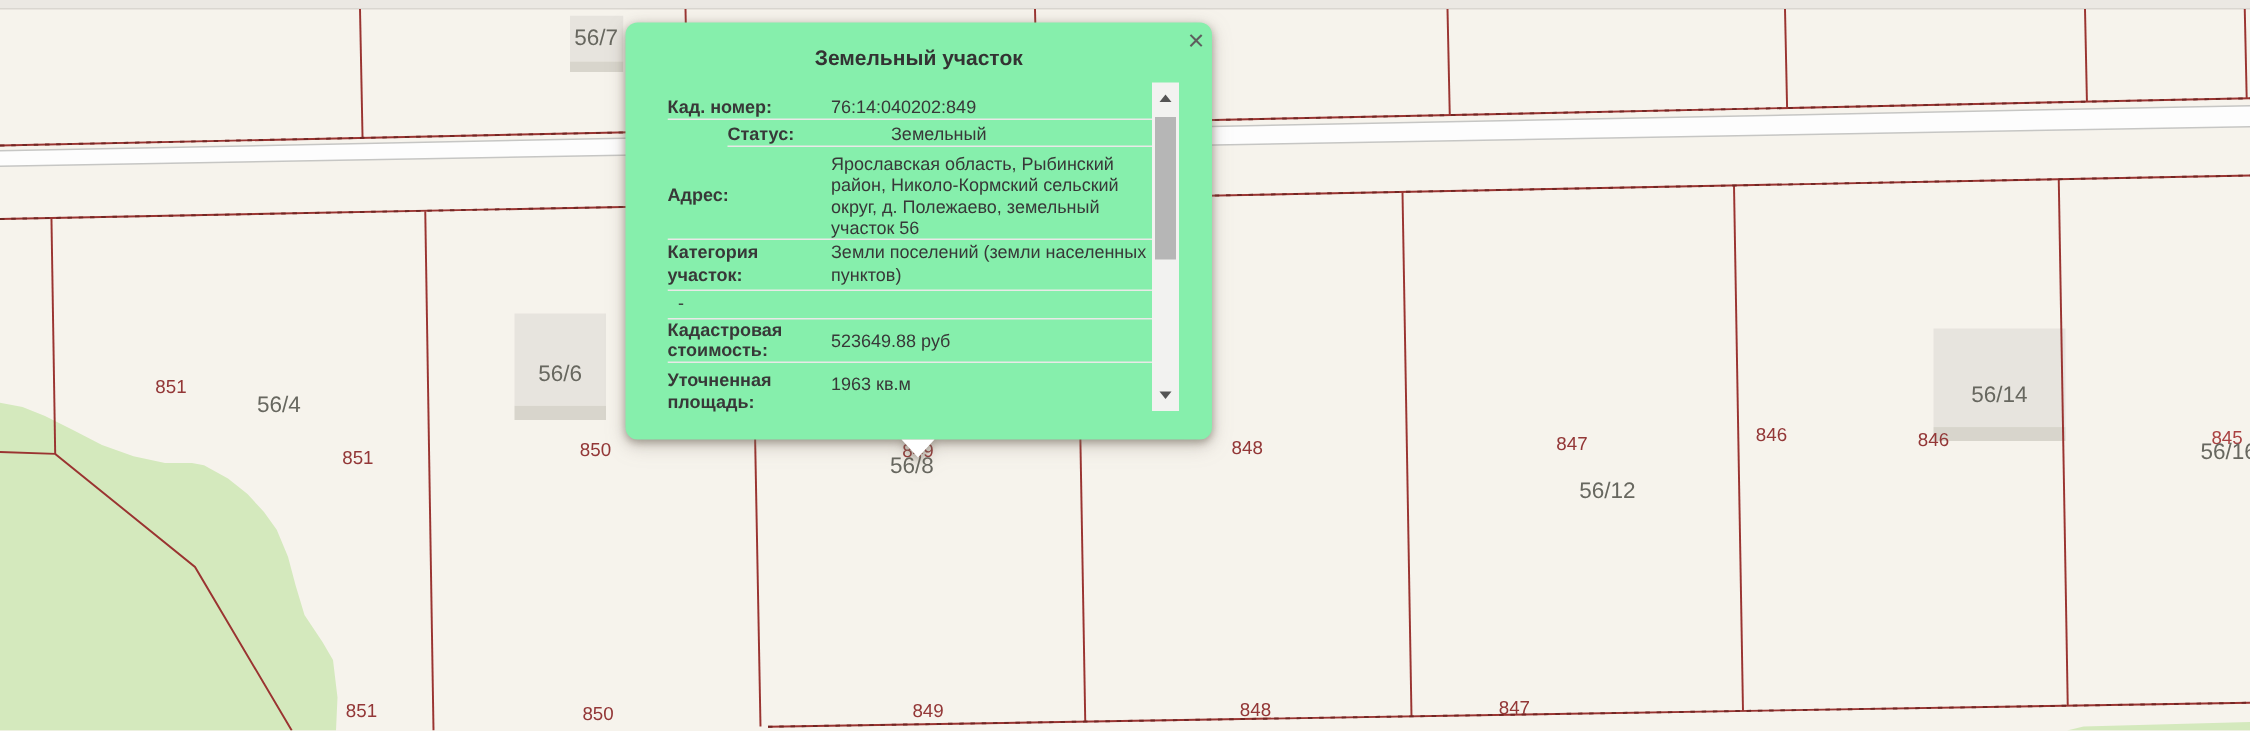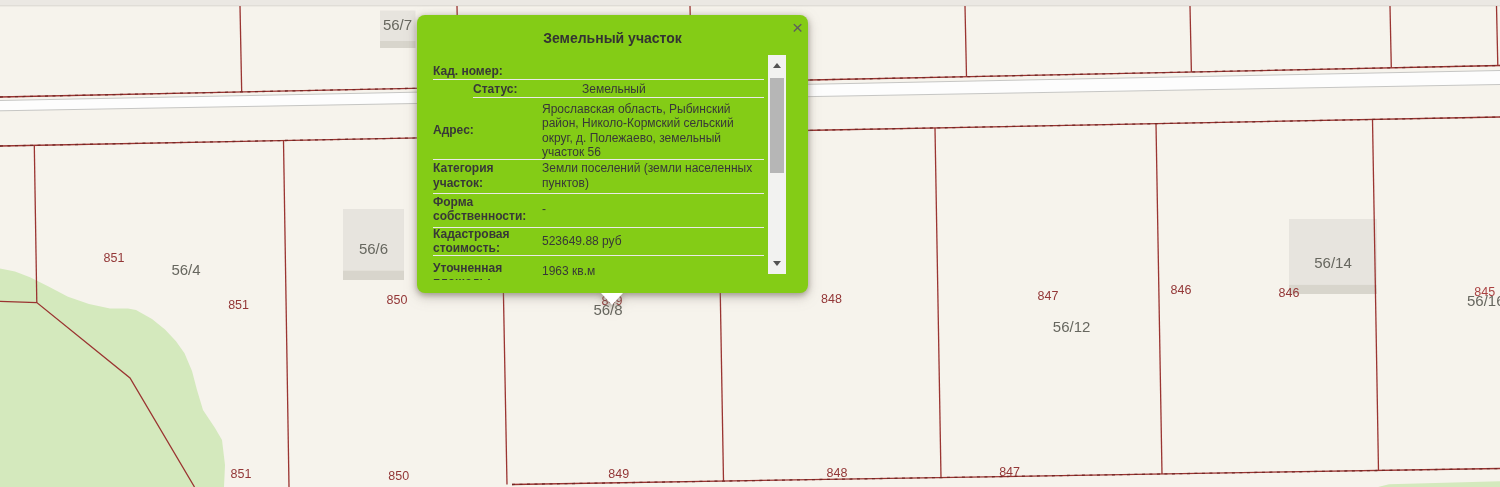--- a/index.html
+++ b/index.html
@@ -1,28 +1,28 @@
 <!DOCTYPE html>
 <html><head>
 <meta charset="utf-8">
 <style>
   html,body{margin:0;padding:0;}
   body{width:1500px;height:487px;position:relative;overflow:hidden;
        background:#f6f3ec;font-family:"Liberation Sans",sans-serif;}
   #map{position:absolute;left:0;top:0;}
   .popwrap{position:absolute;left:417px;top:15px;
            filter:drop-shadow(0 2px 3px rgba(110,100,88,.55)) drop-shadow(0 3px 6px rgba(110,100,88,.28));}
-  .pop{position:relative;width:391px;height:278px;background:#84cc16;border-radius:8px;}
+  .pop{position:relative;width:391px;height:278px;background:#86efac;border-radius:8px;}
   .tail{position:absolute;left:184px;top:278px;width:0;height:0;
         border-left:11px solid transparent;border-right:11px solid transparent;
         border-top:12px solid #fff;}
   .ptitle{position:absolute;left:0;top:15.5px;width:100%;text-align:center;
           font-size:14px;font-weight:bold;color:#333;line-height:14px;}
   .pclose{position:absolute;right:5px;top:3px;font-size:19px;color:#5e5e5e;line-height:19px;font-weight:400;}
-  .rows{position:absolute;left:16px;top:40px;width:331px;height:225px;overflow:hidden;font-size:12px;color:#383838;}
+  .rows{position:absolute;left:28px;top:40px;width:331px;height:225px;overflow:hidden;font-size:12px;color:#383838;}
   .rows .inner{position:absolute;left:0;top:2.5px;width:331px;}
   .row{display:flex;align-items:center;border-bottom:1px solid #e9e9e7;line-height:14.4px;}
   .row .lb{width:102px;flex:none;font-weight:bold;}
   .row .vl{flex:1;padding-left:7px;}
   .sb{position:absolute;left:351px;top:40px;width:17.5px;height:219px;background:#f2f2f0;}
   .sb .th{position:absolute;left:2px;top:23px;width:13.5px;height:95px;background:#b6b6b6;}
   .sb .up{position:absolute;left:5px;top:8px;width:0;height:0;
           border-left:4px solid transparent;border-right:4px solid transparent;border-bottom:5px solid #545454;}
   .sb .dn{position:absolute;left:5px;bottom:8px;width:0;height:0;
           border-left:4px solid transparent;border-right:4px solid transparent;border-top:5px solid #545454;}
@@ -105,35 +105,35 @@
 </svg>
 
 <div class="popwrap">
  <div class="pop">
   <div class="ptitle">Земельный участок</div>
   <div class="pclose">×</div>
   <div class="rows">
         <div class="inner">
     <div class="row" style="padding:6.6px 0 0.5px;">
             <div class="lb">Кад. номер:</div>
+            <div class="vl">76:14:040202:849</div>
           </div>
     <div class="row" style="padding:2.15px 0 0.85px;margin-left:40px;">
             <div class="lb">Статус:</div>
             <div class="vl">Земельный</div>
           </div>
     <div class="row" style="padding:3.35px 0 0px;">
             <div class="lb">Адрес:</div>
             <div class="vl">Ярославская область, Рыбинский<br>район, Николо-Кормский сельский<br>округ, д. Полежаево, земельный<br>участок 56</div>
           </div>
     <div class="row" style="padding:0.8px 0 3.35px;">
             <div class="lb">Категория участок:</div>
             <div class="vl">Земли поселений (земли населенных<br>пунктов)</div>
           </div>
     <div class="row" style="padding:0.25px 0 3.25px;">
-            <div class="lb">Форма собственности:</div>
             <div class="vl">-</div>
           </div>
     <div class="row" style="padding:0.75px 0 0px;line-height:13.4px;">
             <div class="lb">Кадастровая стоимость:</div>
             <div class="vl">523649.88 руб</div>
           </div>
     <div class="row" style="padding:4.55px 0 0;border-bottom:none;align-items:flex-start;">
             <div class="lb">Уточненная площадь:</div>
             <div class="vl" style="margin-top:3.1px;">1963 кв.м</div>
           </div>

